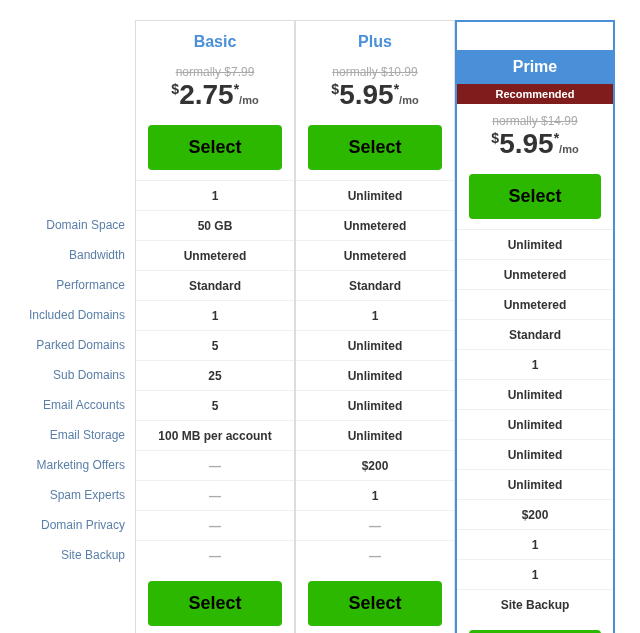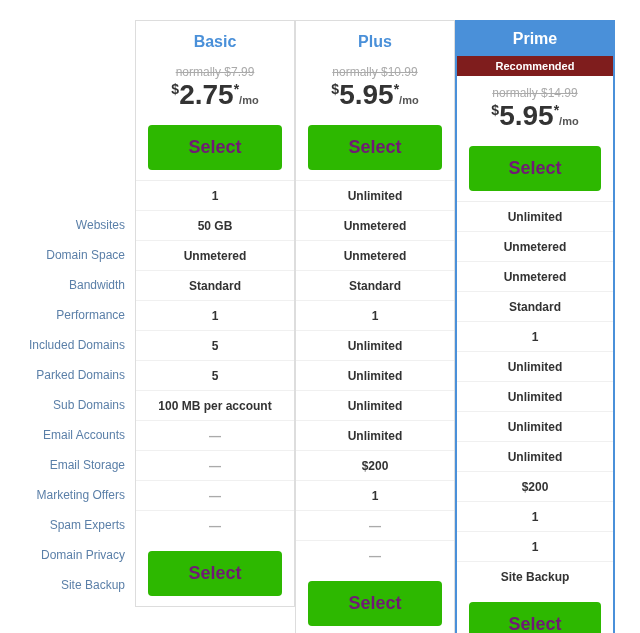--- a/index.html
+++ b/index.html
@@ -50,20 +50,21 @@
       color: #4a90d9;
       padding: 12px 0 4px 0;
       text-align: center;
       width: 100%;
     }
     .plan-title.prime-title {
       background: #4a90d9;
       color: #fff;
       padding: 8px 0;
       margin-bottom: 0;
+      margin-top: 28px;
     }
     .recommended-badge {
       background: #7f1d1d;
       color: #fff;
       font-size: 11px;
       font-weight: bold;
       text-align: center;
       padding: 4px 0;
       width: 100%;
     }
@@ -87,21 +88,21 @@
       font-size: 14px;
       vertical-align: super;
     }
     .main-price sub {
       font-size: 11px;
       vertical-align: baseline;
       color: #555;
     }
     .select-btn {
       background: #2db800;
-      color: #701a75;
+      color: #000000;
       border: none;
       border-radius: 4px;
       font-size: 18px;
       font-weight: bold;
       padding: 12px 16px;
       width: 85%;
       margin: 8px auto 10px auto;
       cursor: pointer;
       display: block;
       text-align: center;
@@ -129,21 +130,20 @@
     .dash {
       color: #aaa;
     }
   </style>
 </head>
 <body>
 
 <div class="pricing-container">
 
   <div class="feature-labels">
-    <div class="label">Websites</div>
     <div class="label">Domain Space</div>
     <div class="label">Bandwidth</div>
     <div class="label">Performance</div>
     <div class="label">Included Domains</div>
     <div class="label">Parked Domains</div>
     <div class="label">Sub Domains</div>
     <div class="label">Email Accounts</div>
     <div class="label">Email Storage</div>
     <div class="label">Marketing Offers</div>
     <div class="label">Spam Experts</div>
@@ -160,20 +160,21 @@
       </div>
     </div>
     <button class="select-btn">Select</button>
     <div class="features-section">
       <div class="feature-row">1</div>
       <div class="feature-row">50 GB</div>
       <div class="feature-row">Unmetered</div>
       <div class="feature-row">Standard</div>
       <div class="feature-row">1</div>
       <div class="feature-row">5</div>
+      <div class="feature-row">25</div>
       <div class="feature-row">5</div>
       <div class="feature-row">100 MB per account</div>
       <div class="feature-row dash">—</div>
       <div class="feature-row dash">—</div>
       <div class="feature-row dash">—</div>
       <div class="feature-row dash">—</div>
     </div>
     <button class="select-btn bottom-select">Select</button>
   </div>
 

